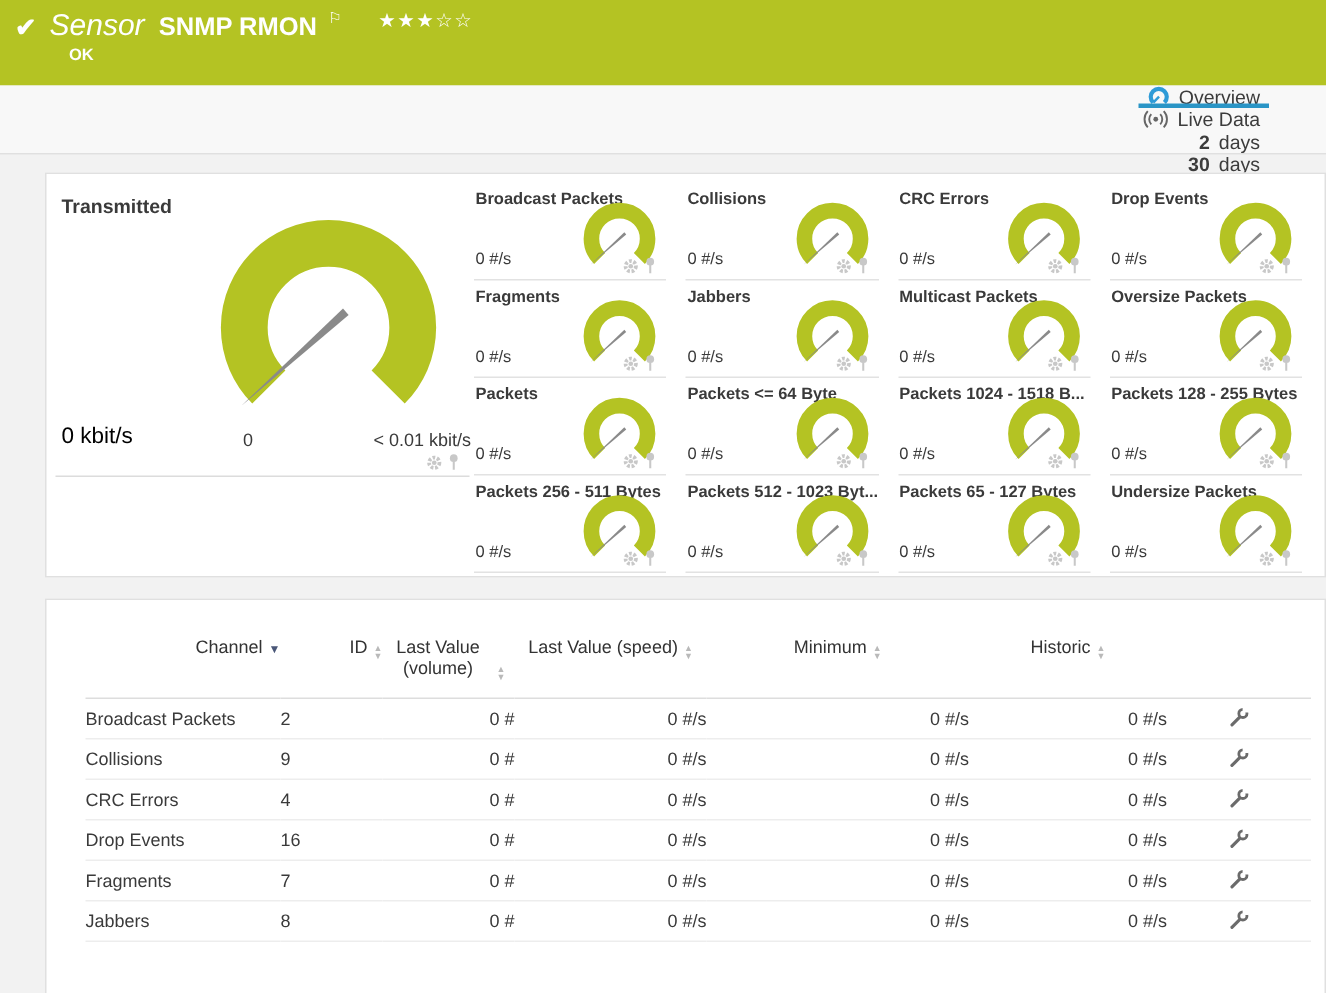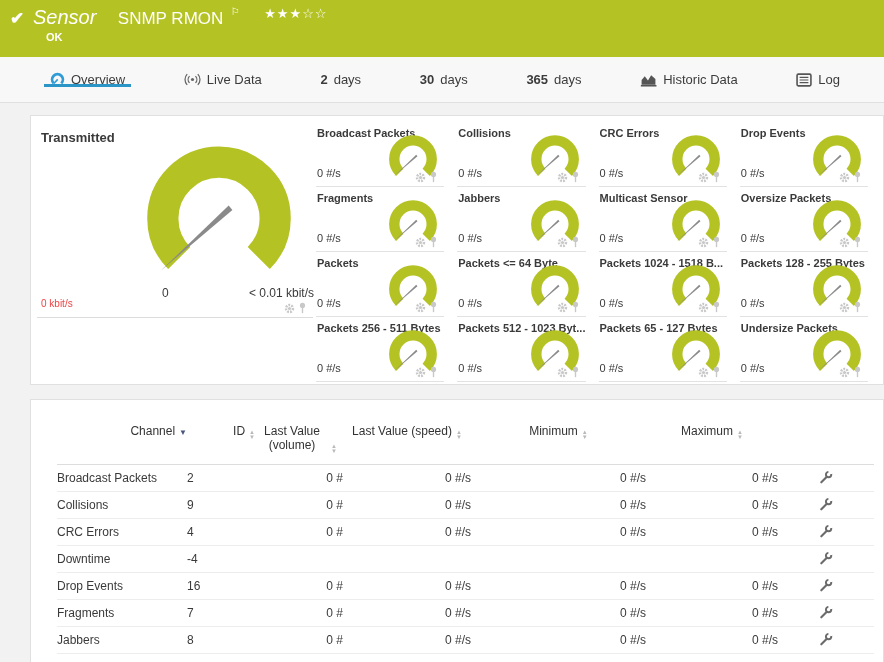--- a/index.html
+++ b/index.html
@@ -4,46 +4,46 @@
 <style>
   * { margin:0; padding:0; box-sizing:border-box; }
   html,body { width:884px; height:662px; overflow:hidden; background:#f2f2f2;
     font-family:"Liberation Sans", sans-serif; }
 
   
   .topbar { position:relative; height:57px; background:#b4c323; color:#fff; }
   .topbar .check { position:absolute; left:10px; top:8px; font-size:17px; font-weight:bold; }
   .title-line { position:absolute; left:33px; top:6px; white-space:nowrap; }
   .sensor-type { font-style:italic; font-size:20px; }
-  .sensor-name { font-size:17px; margin-left:17px; }
+  .sensor-name { font-size:17px; margin-left:5px;font-weight:bold; }
   .flag { font-size:10px; vertical-align:top; margin-left:3px; }
   .stars { font-size:13px; letter-spacing:1px; margin-left:20px; vertical-align:top; cursor:pointer; }
   .status-ok { position:absolute; left:46px; top:31px; font-size:11px; font-weight:bold; }
 
   
   .tabstrip { position:relative; height:46px; background:#f8f8f8; border-bottom:1px solid #e0e0e0;
-    display:flex; align-items:center; padding:0 42px 0 48px; justify-content:space-between; }
+    display:flex; align-items:flex-end; padding:0 42px 0 48px; justify-content:space-between;flex-direction:column; }
   .tab { display:flex; align-items:center; gap:6px; font-size:13px; color:#3c3c3c;
     cursor:pointer; position:relative; padding:0 2px; }
   .tab .bold { font-weight:bold; }
   .tab.active::after { content:""; position:absolute; left:-4px; right:-4px; bottom:0; height:3px; background:#2a95c6; }
   .tab-icon { display:inline-flex; align-items:center; }
 
   
   .panel { background:#fff; border:1px solid #e0e0e0; margin-left:30px; width:854px; }
   .gauges-panel { margin-top:12px; height:270px; position:relative; }
 
   
   .big-tile { position:absolute; left:6px; top:6px; width:276px; height:196px;
     border-bottom:1px solid #dcdcdc; cursor:pointer; }
   .big-title { position:absolute; left:4px; top:8px; font-size:13px; font-weight:bold; color:#3a3a3a; }
   .big-gauge { position:absolute; left:104px; top:12px; width:156px; height:156px; }
   .gauge-scale { position:absolute; left:125px; top:164px; width:152px; display:flex;
     justify-content:space-between; font-size:12px; color:#3a3a3a; }
-  .big-value { position:absolute; left:4px; bottom:8px; font-size:10px; color:#ef4444; }
+  .big-value { position:absolute; left:4px; bottom:18px; font-size:15px; color:#000000; }
   .tile-icons { position:absolute; right:6px; bottom:3px; display:flex; gap:3px; align-items:center; }
   .tile-icons span { display:inline-flex; cursor:pointer; }
 
   
   .mini-grid { position:absolute; left:285px; top:6px; right:2px;
     display:grid; grid-template-columns:repeat(4,1fr); grid-auto-rows:65px; }
   .tile { position:relative; margin-right:13px; border-bottom:1px solid #e2e2e2; cursor:pointer; }
   .tile-title { position:absolute; left:1px; top:5px; font-size:11px; font-weight:bold; color:#3a3a3a;
     white-space:nowrap; overflow:hidden; max-width:100%; }
   .tile-gauge { position:absolute; right:5px; top:9px; width:52px; height:52px; }
@@ -291,21 +291,21 @@
             </span>
             <span>
               <svg width="9" height="12" viewBox="0 0 10 14">
                 <circle cx="5" cy="4" r="3" fill="#c8c8c8"></circle>
                 <path d="M5 6.5 v6.5" stroke="#c8c8c8" stroke-width="1.6"></path>
               </svg>
             </span>
           </span>
         </div>
         <div class="tile">
-          <div class="tile-title">Multicast Sensor</div>
+          <div class="tile-title">Multicast Packets</div>
           <span class="tile-gauge"><svg viewBox="0 0 100 100" width="100%" height="100%">
               <path d="M 24.5 79.5 A 36 36 0 1 1 75.5 79.5" fill="none" stroke="#b4c323" stroke-width="20"></path>
               <polygon points="12.8,87.5 56.2,45.9 58.6,48.7" fill="#8a8a8a"></polygon>
             </svg></span>
           <div class="tile-value">0 #/s</div>
           <span class="tile-icons">
             <span>
               <svg width="11" height="11" viewBox="0 0 14 14">
                 <circle cx="7" cy="7" r="4.4" fill="none" stroke="#c8c8c8" stroke-width="3.2" stroke-dasharray="2.3 1.45"></circle>
                 <circle cx="7" cy="7" r="2" fill="#c8c8c8"></circle>
@@ -554,21 +554,21 @@
                 <span>▼</span>
               </span>
           </th>
           <th class="c">
             <span>Minimum</span><span class="sort-pair">
                 <span>▲</span>
                 <span>▼</span>
               </span>
           </th>
           <th class="c">
-            <span>Maximum</span><span class="sort-pair">
+            <span>Historic</span><span class="sort-pair">
                 <span>▲</span>
                 <span>▼</span>
               </span>
           </th>
           <th></th>
         </tr>
       </thead>
       <tbody id="tableBody">
           <tr>
             <td>Broadcast Packets</td>
@@ -609,35 +609,20 @@
             <td class="num">0 #/s</td>
             <td class="tools"><span>
                 <svg width="14" height="14" viewBox="0 0 14 14">
                   <circle cx="9.6" cy="4.6" r="2.7" fill="none" stroke="#6b6b6b" stroke-width="1.9"></circle>
                   <rect x="9.4" y="0.4" width="4" height="3.6" fill="#fff"></rect>
                   <path d="M2.3 12.3 L7.3 7.3" stroke="#6b6b6b" stroke-width="2.1" stroke-linecap="round"></path>
                 </svg>
               </span></td>
           </tr>
           <tr>
-            <td>Downtime</td>
-            <td>-4</td>
-            <td class="num"></td>
-            <td class="num"></td>
-            <td class="num"></td>
-            <td class="num"></td>
-            <td class="tools"><span>
-                <svg width="14" height="14" viewBox="0 0 14 14">
-                  <circle cx="9.6" cy="4.6" r="2.7" fill="none" stroke="#6b6b6b" stroke-width="1.9"></circle>
-                  <rect x="9.4" y="0.4" width="4" height="3.6" fill="#fff"></rect>
-                  <path d="M2.3 12.3 L7.3 7.3" stroke="#6b6b6b" stroke-width="2.1" stroke-linecap="round"></path>
-                </svg>
-              </span></td>
-          </tr>
-          <tr>
             <td>Drop Events</td>
             <td>16</td>
             <td class="num">0 #</td>
             <td class="num">0 #/s</td>
             <td class="num">0 #/s</td>
             <td class="num">0 #/s</td>
             <td class="tools"><span>
                 <svg width="14" height="14" viewBox="0 0 14 14">
                   <circle cx="9.6" cy="4.6" r="2.7" fill="none" stroke="#6b6b6b" stroke-width="1.9"></circle>
                   <rect x="9.4" y="0.4" width="4" height="3.6" fill="#fff"></rect>

